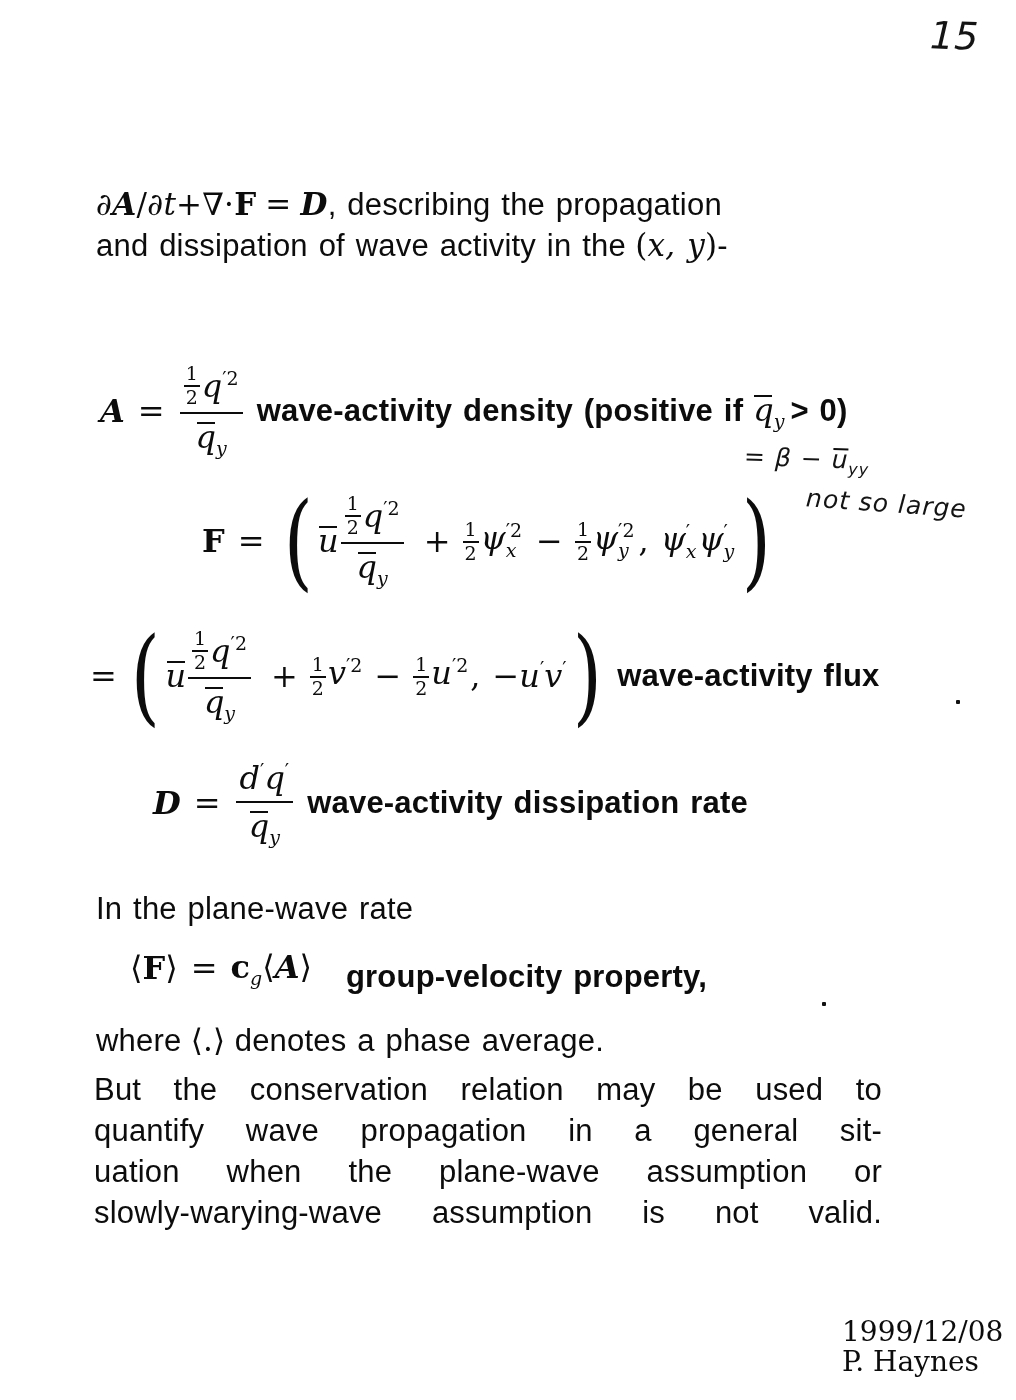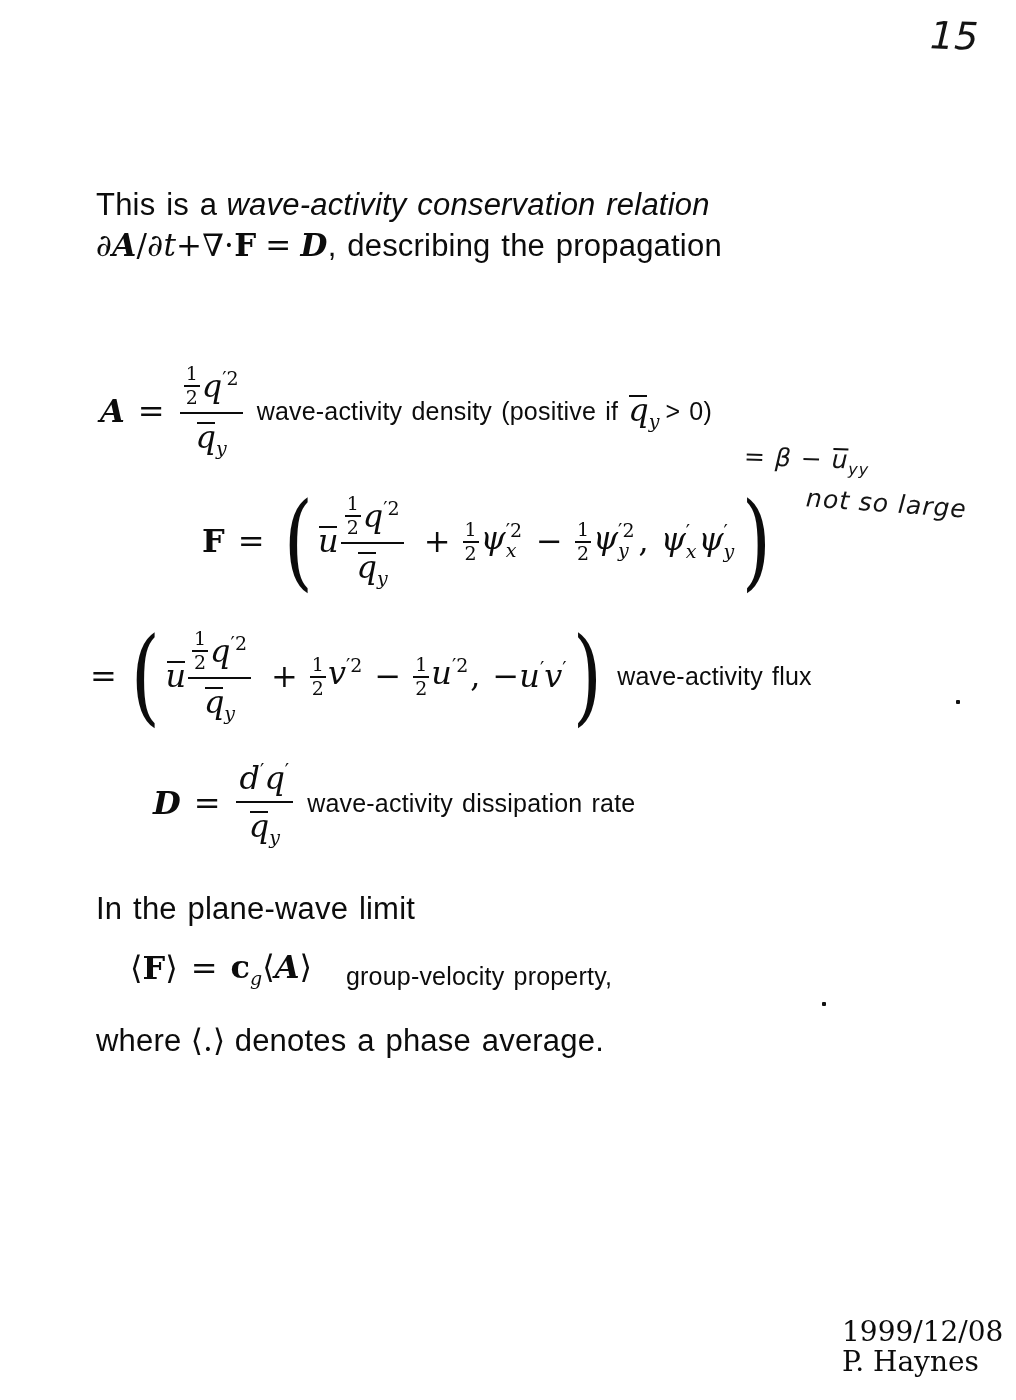--- a/index.html
+++ b/index.html
@@ -46,22 +46,22 @@
         font-family:"DejaVu Serif",serif; font-size:19px; line-height:1.05;
         vertical-align:12px; margin-right:2px; }
 
   .ov { position:relative; display:inline-block; }
   .ov::after { content:""; position:absolute; left:0.04em; right:0.04em; top:0.13em;
                border-top:0.085em solid #0c0c0c; }
 
   .bp { font-family:"DejaVu Serif",serif; font-size:104px; line-height:1;
         transform:scaleX(0.72); font-weight:400; }
 
-  .eq-label { font-family:"Liberation Sans","DejaVu Sans",sans-serif; font-size:25px;
-              letter-spacing:0.2px; word-spacing:2px; }
+  .eq-label { font-family:"Liberation Sans","DejaVu Sans",sans-serif; font-size:31px;
+              letter-spacing:0.2px; word-spacing:2px;font-weight:bold; }
   .ml10 { margin-left:10px; } .ml6 { margin-left:6px; }
   .gv-label { margin-left:34px;margin-top:17px; }
 
   
   .hand { font-family:"DejaVu Sans",sans-serif; font-style:italic; color:#141414; }
   .pageno { left:930px; top:14px; font-size:38px; transform:rotate(2deg); }
   .hw1 { left:744px; top:444px; font-size:25px; letter-spacing:1px; transform:rotate(2deg); }
   .hw1 sub { font-size:16px; }
   .hw2 { left:806px; top:489px; font-size:25px; letter-spacing:1px; transform:rotate(4deg); }
 
@@ -72,22 +72,22 @@
   .speck { position:absolute; width:4px; height:4px; background:#111; border-radius:1px; }
 </style>
 </head>
 <body>
 
 <div class="page">
 
   <div class="abs hand pageno">15</div>
 
   <div class="abs para" style="left:96px; top:184px;">
-    <div class="pline"><span class="sp-r">This is a</span><span class="it">wave-activity conservation relation</span></div>
     <div class="pline"><span class="tok"><span class="mr">∂</span><span class="cal">A</span><span class="mr">/∂</span><span class="mi">t</span><span class="mr">+∇·</span><span class="mb">F</span><span class="mr" style="margin:0 9px;">=</span><span class="cal">D</span></span><span>, describing the propagation</span></div>
+    <div class="pline"><span class="sp-r">and dissipation of wave activity in the</span><span class="tok"><span class="mr">(</span><span class="mi">x, y</span><span class="mr">)</span></span><span>-</span></div>
   </div>
 
   <div class="eq-row" style="left:100px; top:360px; height:102px;">
     <span class="cal">A</span>
     <span class="mr m-eq">=</span>
     <span class="frac">
       <span class="num">
           <span class="sfrac">
             <span class="top">1</span>
             <span class="bot">2</span>
@@ -189,31 +189,37 @@
       <span class="num">
           <span class="tok"><span class="mi">d</span><sup class="msup">′</sup><span class="mi">q</span><sup class="msup">′</sup></span>
         </span>
       <span class="den">
           <span class="tok"><span class="mi ov">q</span><sub class="msub mi">y</sub></span>
         </span>
     </span>
     <span class="eq-label ml6">wave-activity dissipation rate</span>
   </div>
 
-  <div class="abs pline" style="left:96px; top:888px;"><span>In the plane-wave limit</span></div>
+  <div class="abs pline" style="left:96px; top:888px;"><span>In the plane-wave rate</span></div>
 
   <div class="eq-row" style="left:130px; top:941px; height:54px;">
     <span class="tok"><span class="mr">⟨</span><span class="mb">F</span><span class="mr">⟩</span></span>
     <span class="mr m-eq">=</span>
     <span class="tok"><span class="mb">c</span><sub class="msub mi">g</sub><span class="mr">⟨</span><span class="cal">A</span><span class="mr">⟩</span></span>
     <span class="eq-label gv-label">group-velocity property,</span>
   </div>
 
   <div class="abs pline" style="left:96px; top:1000px;margin-top:20px;"><span class="sp-r">where</span><span class="mr sp-r">⟨.⟩</span><span>denotes a phase average.</span></div>
 
+  <div class="abs" style="left:94px; top:1069px; width:788px;">
+    <div class="pline just">But the conservation relation may be used to</div>
+    <div class="pline just">quantify wave propagation in a general sit-</div>
+    <div class="pline just">uation when the plane-wave assumption or</div>
+    <div class="pline just">slowly-warying-wave assumption is not valid.</div>
+  </div>
 
   <div class="abs footer">
     <div>1999/12/08</div>
     <div>P. Haynes</div>
   </div>
 
   <div class="speck" style="left:956px; top:700px;"></div>
   <div class="speck" style="left:822px; top:1002px;"></div>
 
 </div>

